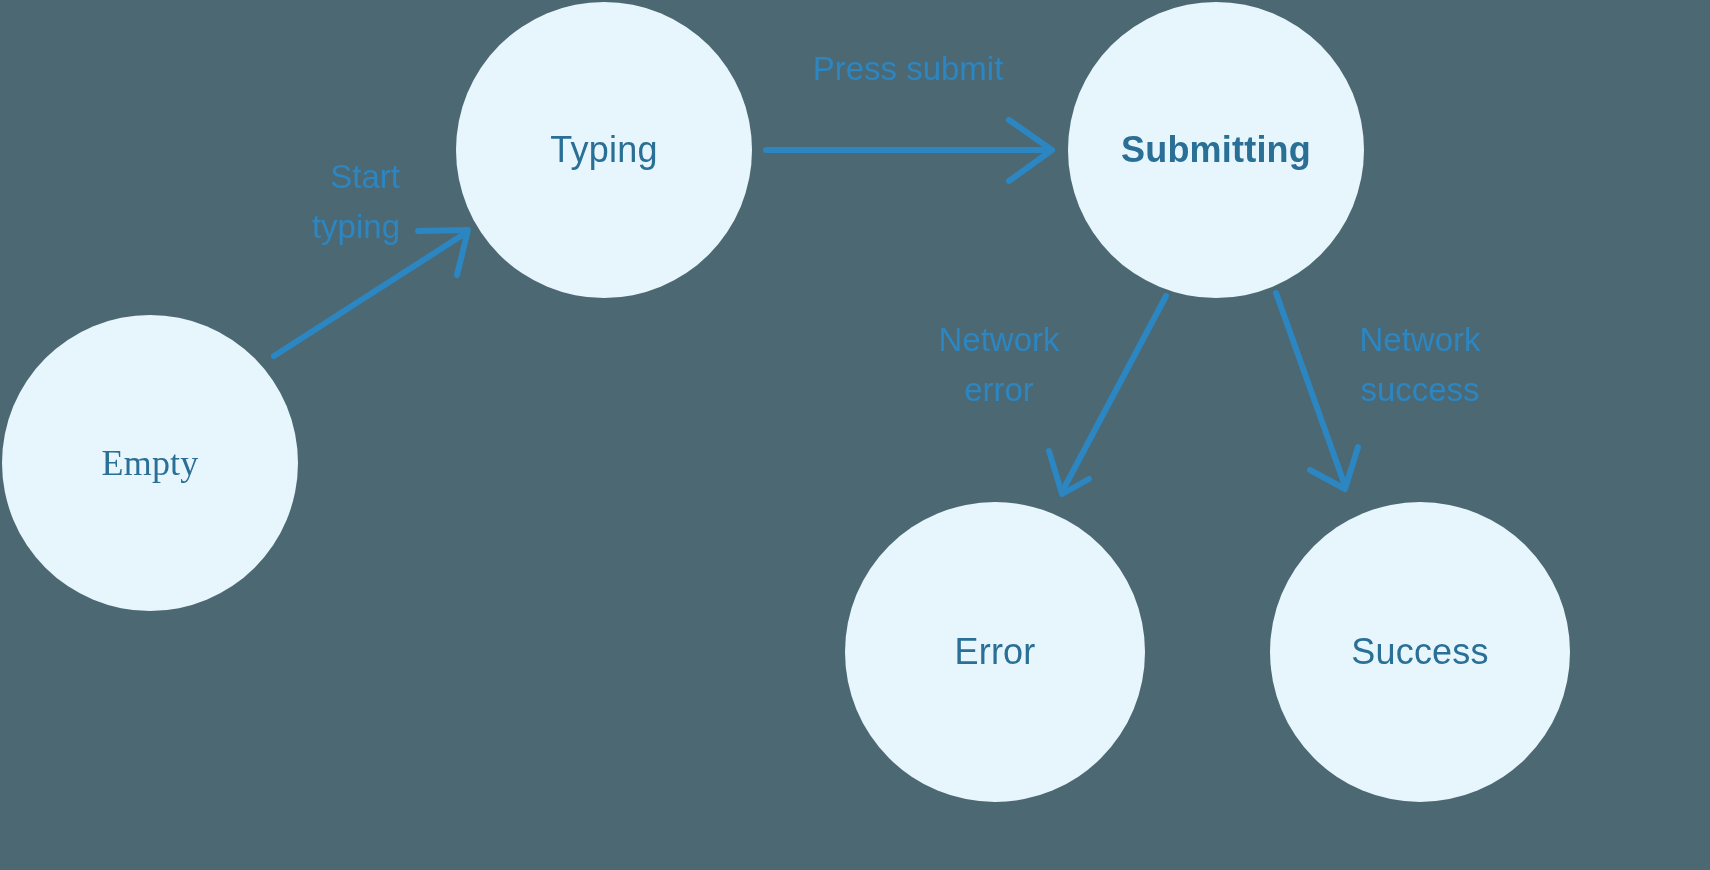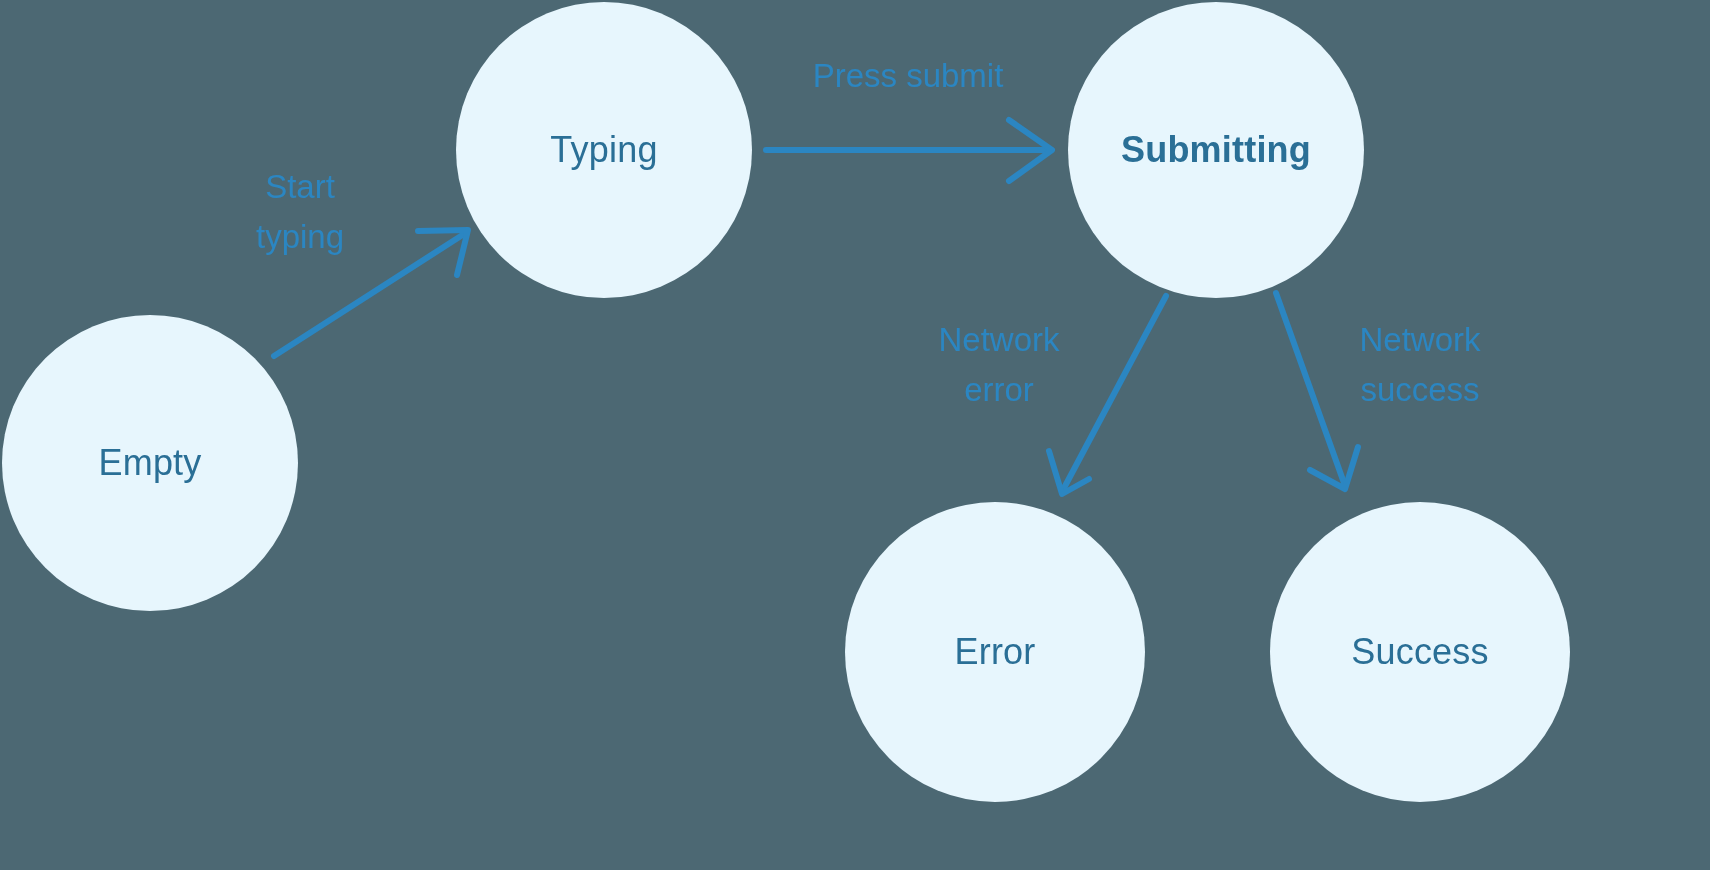--- a/index.html
+++ b/index.html
@@ -55,44 +55,44 @@
       <path d="M1166 296 L1064 488" stroke="#2b86c2" stroke-width="6" stroke-linecap="round" fill="none"></path>
       <path d="M1049 451 L1062 494 L1089 479" stroke="#2b86c2" stroke-width="6" stroke-linecap="round" stroke-linejoin="round" fill="none"></path>
     </g>
 
     <g>
       <path d="M1276 293 L1344 483" stroke="#2b86c2" stroke-width="6" stroke-linecap="round" fill="none"></path>
       <path d="M1310 470 L1345 489 L1358 447" stroke="#2b86c2" stroke-width="6" stroke-linecap="round" stroke-linejoin="round" fill="none"></path>
     </g>
   </svg>
 
-  <div class="node" style="left:2px;top:315px;width:296px;height:296px;">
+  <div class="node" style="left:2px;top:315px;width:296px;height:296px;font-family:Liberation Serif, serif;">
     <span class="node-label">Empty</span>
   </div>
 
   <div class="node" style="left:456px;top:2px;width:296px;height:296px;">
     <span class="node-label">Typing</span>
   </div>
 
   <div class="node" style="left:1068px;top:2px;width:296px;height:296px;font-weight:bold;">
     <span class="node-label">Submitting</span>
   </div>
 
   <div class="node" style="left:845px;top:502px;width:300px;height:300px;">
     <span class="node-label">Error</span>
   </div>
 
   <div class="node" style="left:1270px;top:502px;width:300px;height:300px;">
     <span class="node-label">Success</span>
   </div>
 
-  <div class="edge-label" style="left:200px;top:162px;width:200px;">Start
+  <div class="edge-label" style="left:200px;top:152px;width:200px;text-align:right;">Start
 typing</div>
 
-  <div class="edge-label" style="left:748px;top:51px;width:320px;">Press submit</div>
+  <div class="edge-label" style="left:748px;top:44px;width:320px;">Press submit</div>
 
   <div class="edge-label" style="left:879px;top:315px;width:240px;">Network
 error</div>
 
   <div class="edge-label" style="left:1300px;top:315px;width:240px;">Network
 success</div>
 
 </div>
 
 </body></html>

